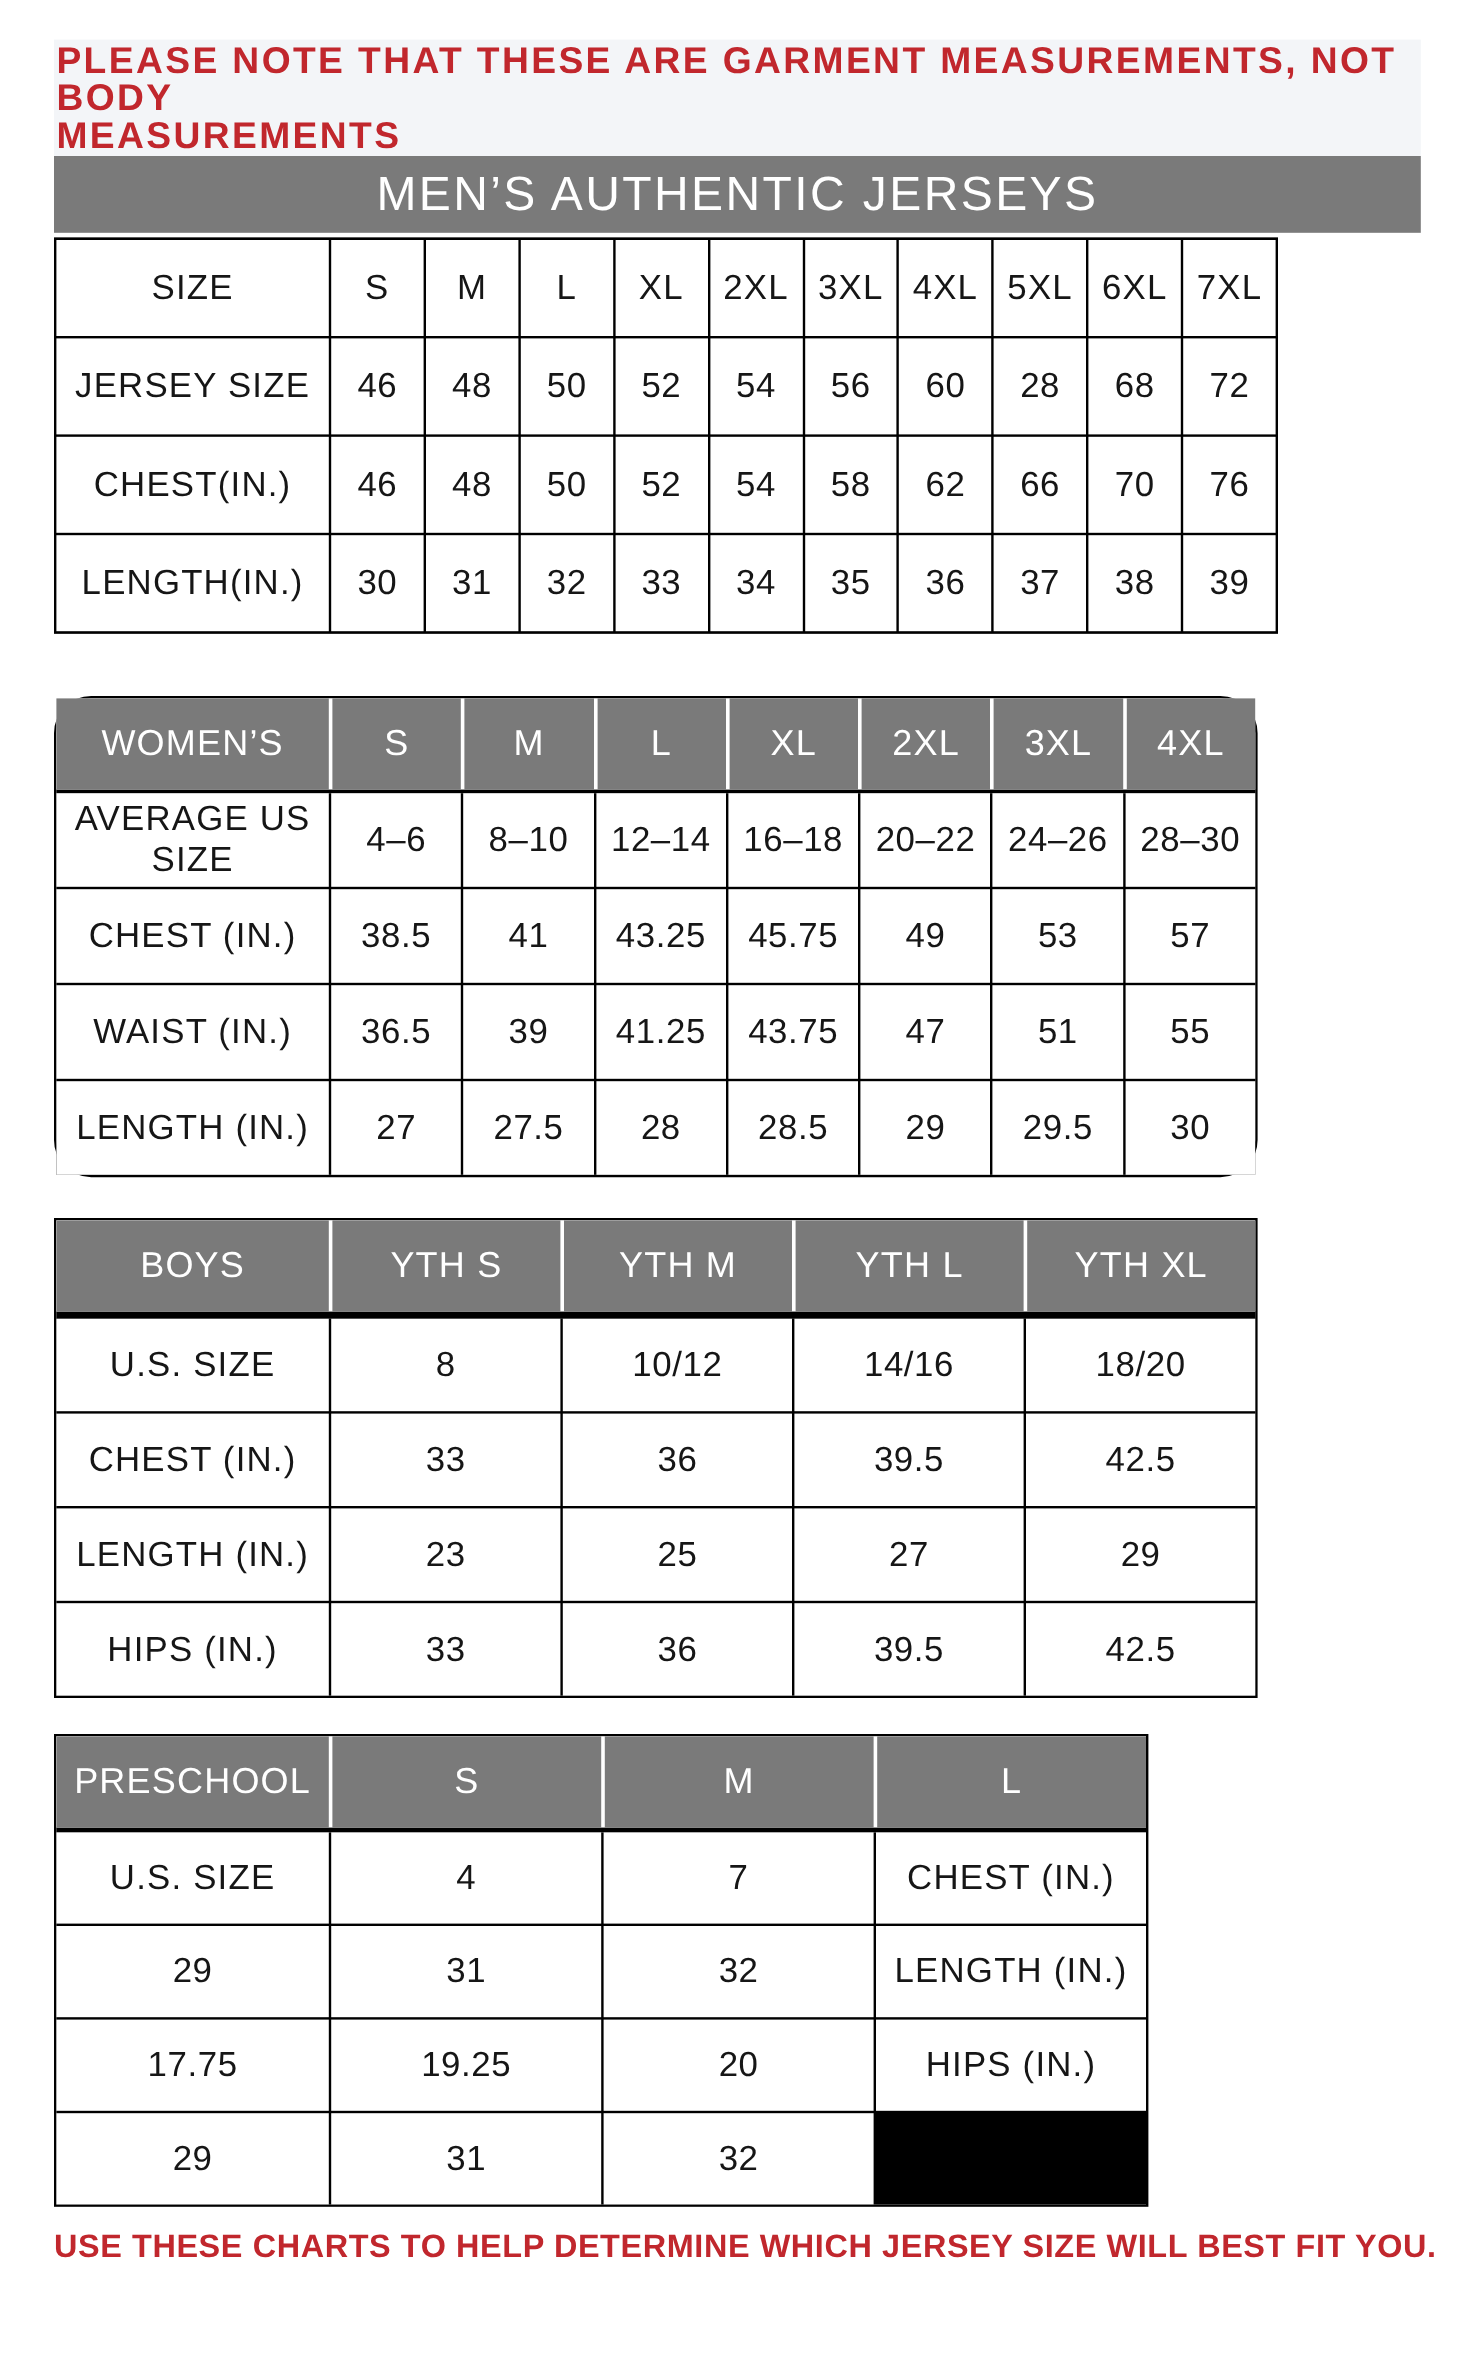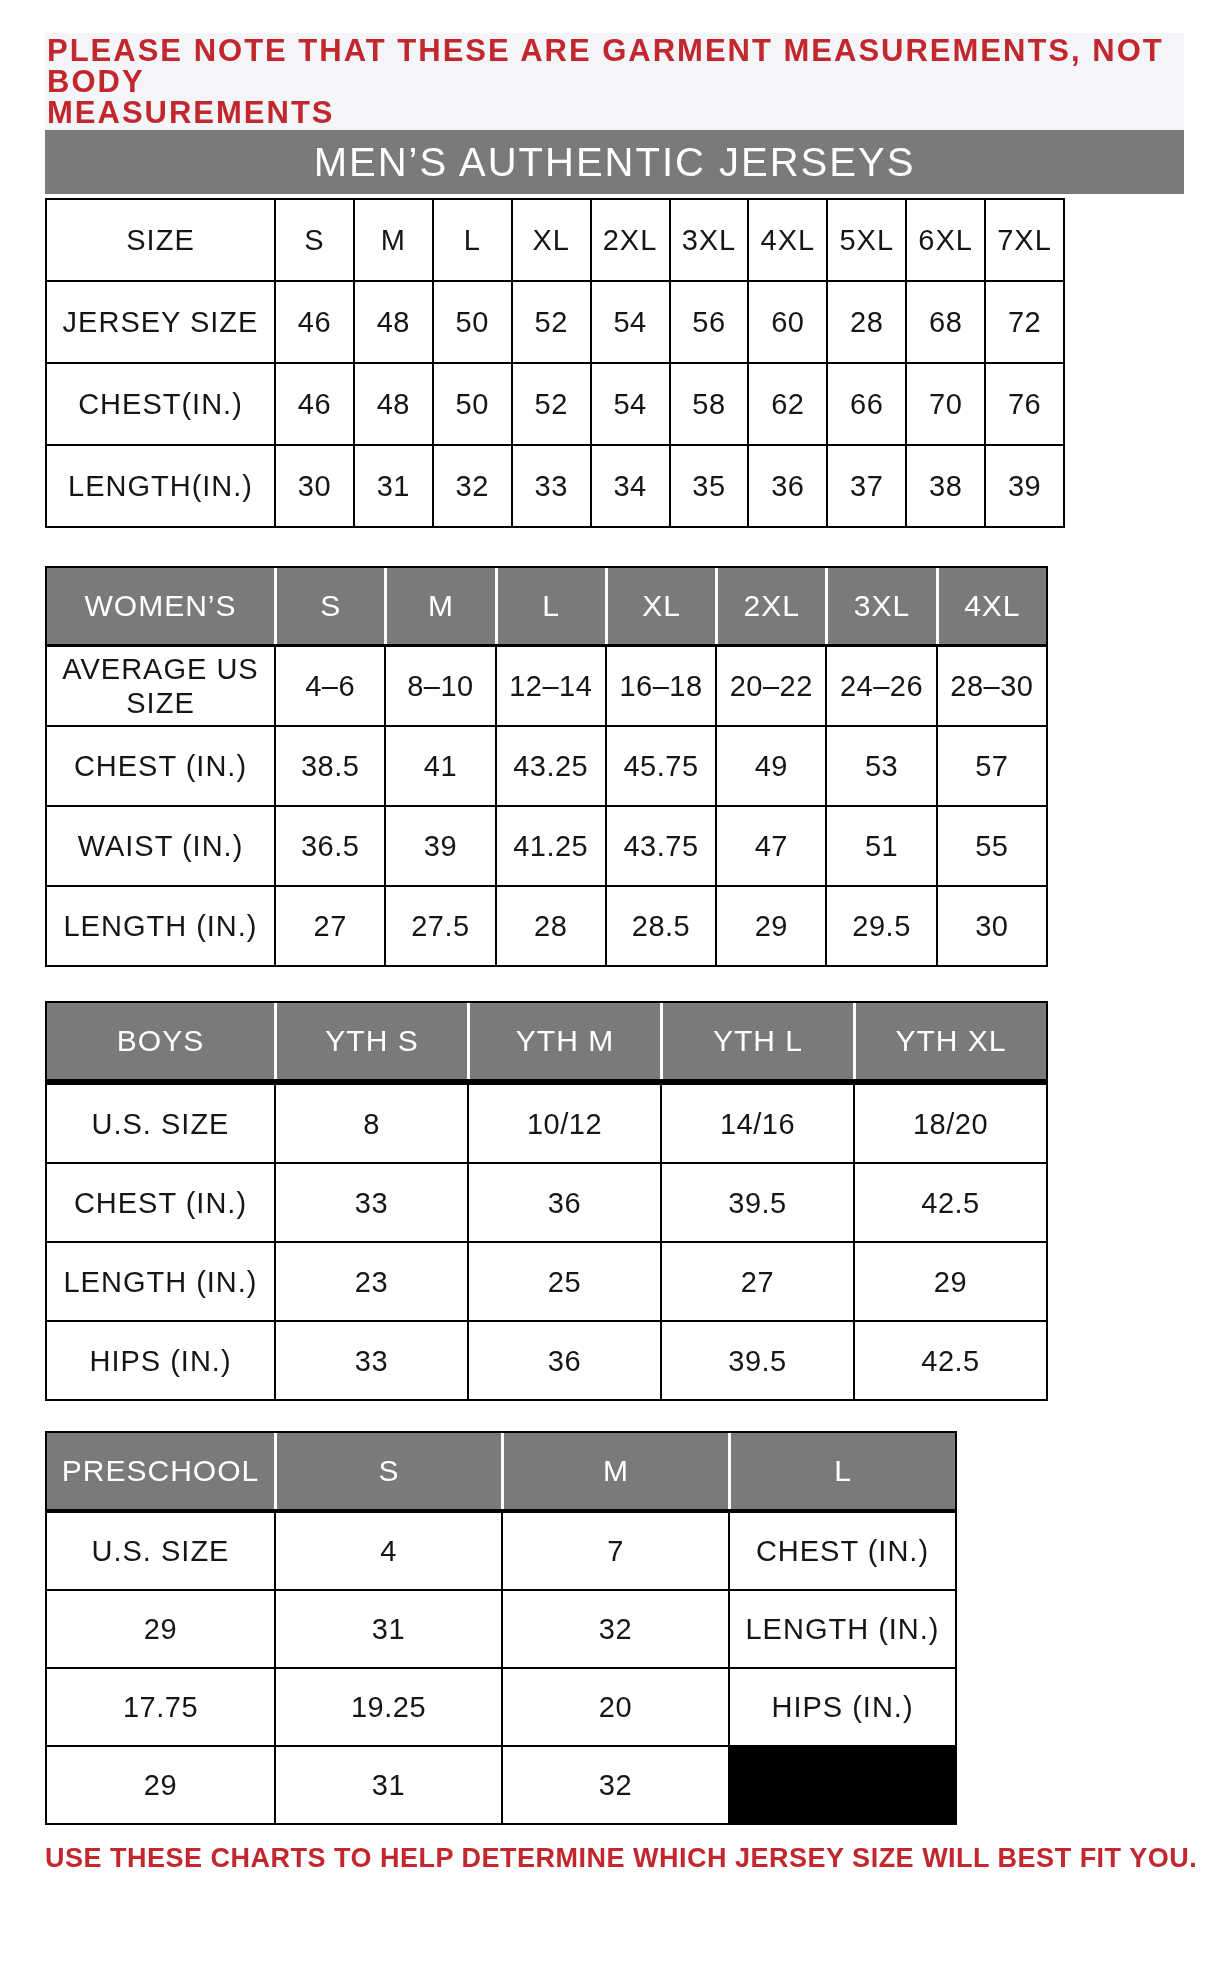--- a/index.html
+++ b/index.html
@@ -106,21 +106,21 @@
     color:#ffffff;
     display:flex;
     align-items:center;
     justify-content:center;
     text-align:center;
     font-size:30px;
     letter-spacing:1px;
     box-sizing:border-box;
   }
   .gap4{height:4px;}
-  .mt-w{margin-top:38px;}
+  .mt-w{margin-top:52px;border-radius:31px;}
   .mt-b{margin-top:34px;}
   .mt-p{margin-top:30px;}
   .footer{
     margin:18px 0 0 0;
     font-size:27px;
     letter-spacing:0.5px;
     font-weight:bold;
     white-space:nowrap;
   }
 </style>

